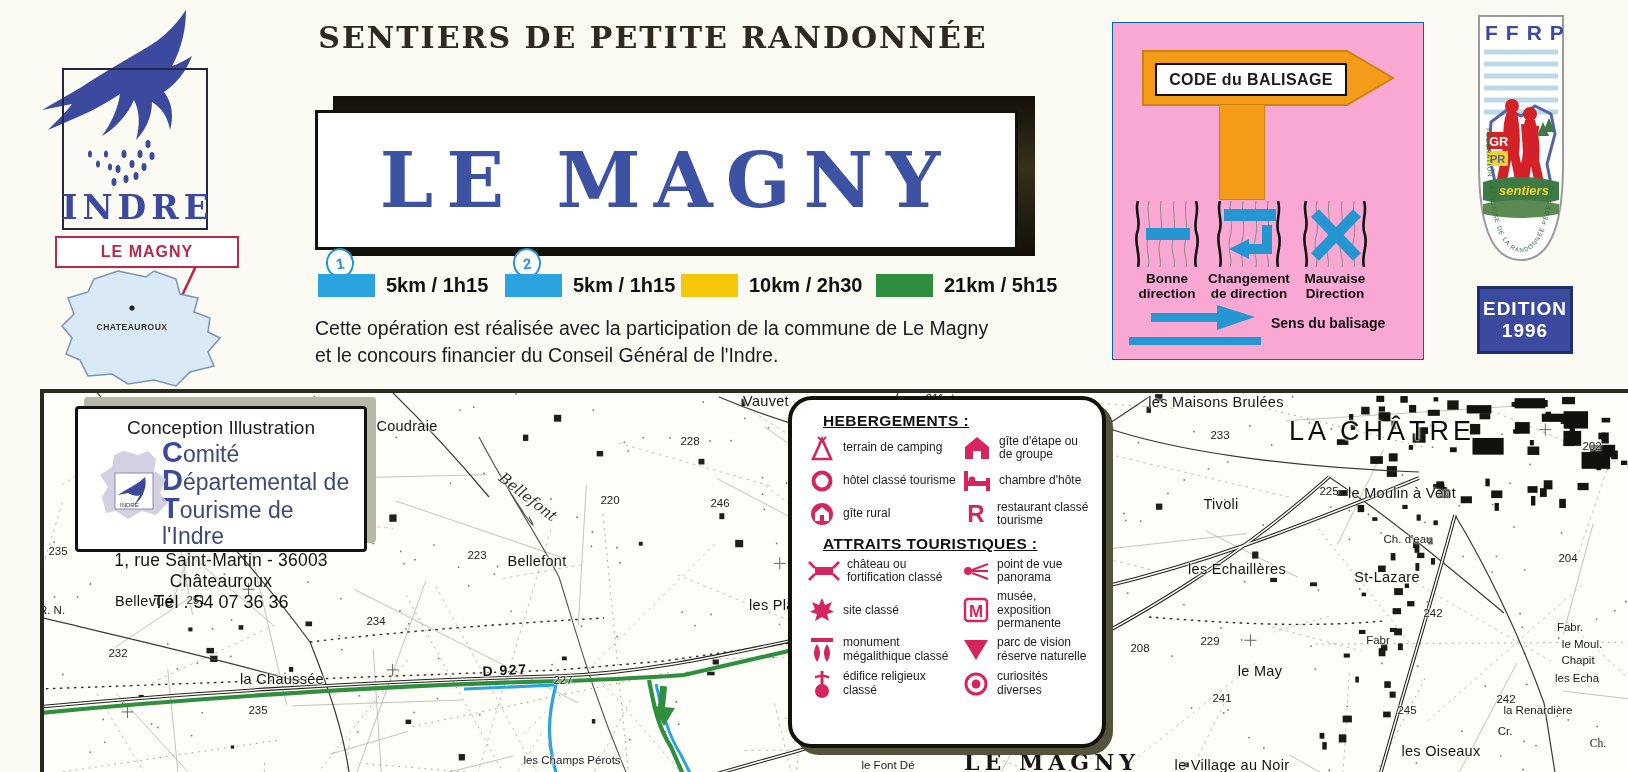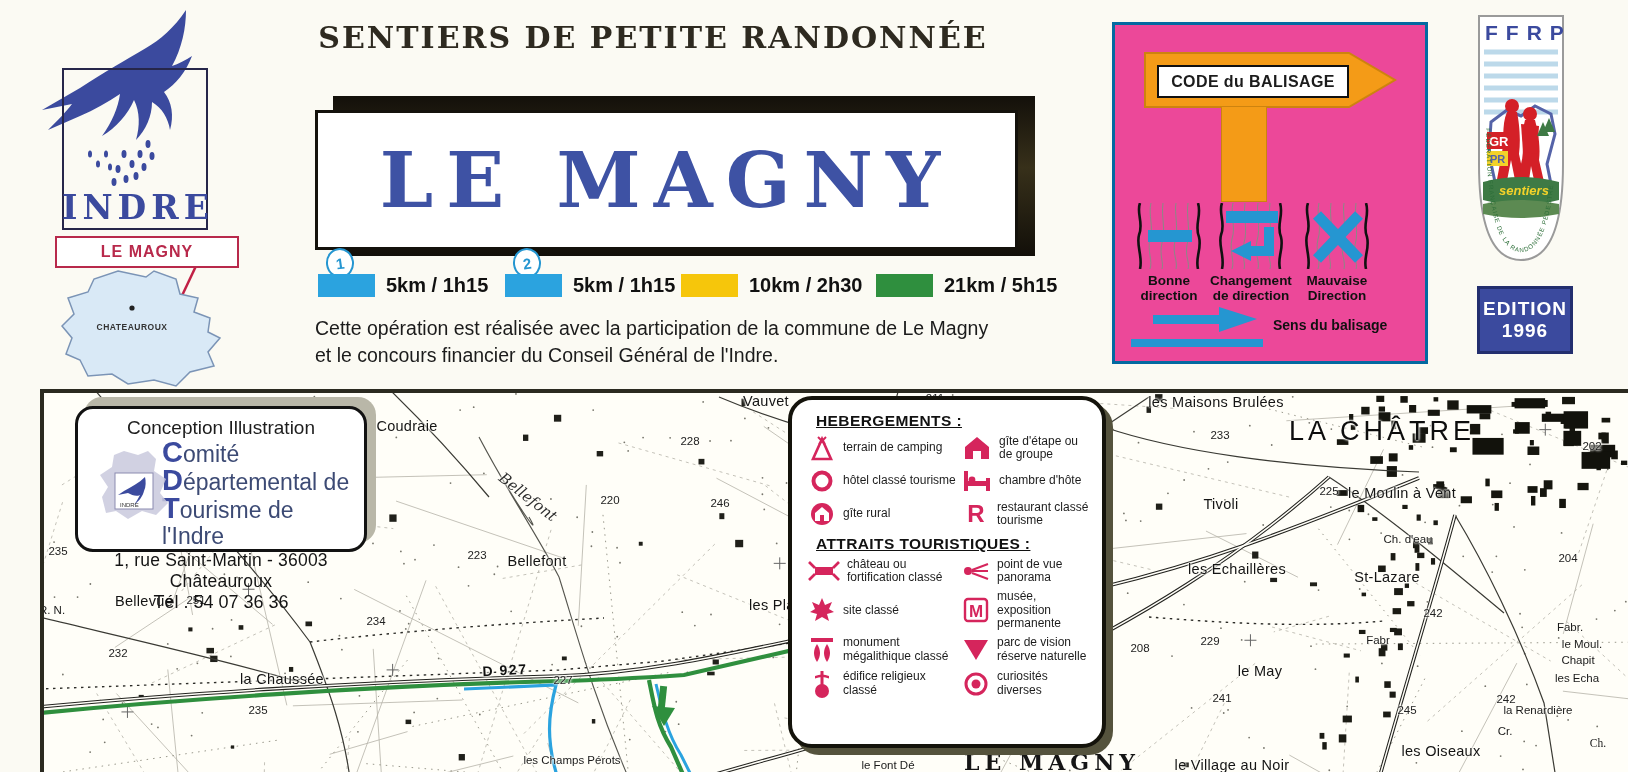--- a/index.html
+++ b/index.html
@@ -31,21 +31,21 @@
 
   .tl-item{position:absolute;top:252px;height:50px}
   .tl-circle{position:absolute;width:24px;height:26px;border:2px solid #2596d1;border-radius:50%;
              background:#fff;display:flex;align-items:center;justify-content:center;
              font-size:15px;font-weight:700;color:#2596d1;transform:rotate(-8deg)}
   .tl-swatch{position:absolute;top:22px;width:57px;height:23px}
   .tl-label{position:absolute;top:22px;font-size:20px;font-weight:700;color:#111;white-space:nowrap}
   #note{left:315px;top:315px;width:745px;font-size:19.5px;line-height:27px;color:#1b1b1b}
 
   
-  #balisage{left:1112px;top:22px;width:310px;height:336px;background:#ec4899;border:3px solid #0369a1}
+  #balisage{left:1112px;top:22px;width:310px;height:336px;background:#f9a8d4;border:1px solid #0369a1}
   #bal-arrow{left:28px;top:26px;width:256px;height:58px}
   #bal-label{left:42px;top:40px;width:188px;height:29px;background:#fff;border:2px solid #101010;
              display:flex;align-items:center;justify-content:center;font-weight:700;font-size:16px;letter-spacing:.4px}
   #bal-stem{left:106px;top:82px;width:44px;height:94px;background:#f49b17;border:1px solid #cd830f;border-top:none}
   .bark-panel{position:absolute;top:178px;width:72px;height:66px}
   .bark-cap{position:absolute;top:248px;width:100px;text-align:center;font-weight:700;font-size:13.5px;line-height:15px;color:#111}
   #bal-sens-svg{left:16px;top:282px;width:250px;height:44px}
   #bal-sens-label{left:158px;top:292px;font-weight:700;font-size:14px;color:#111;white-space:nowrap}
 
   
@@ -63,34 +63,34 @@
       text-shadow:0 0 3px #fffef8,0 0 3px #fffef8,0 0 2px #fffef8}
   .ml-pl{font-size:14.5px;color:#141414;letter-spacing:.3px}
   .ml-sm{font-size:11.5px;color:#1a1a1a}
   .ml-city{font-size:27px;font-weight:500;letter-spacing:4px;color:#0d0d0d}
   .ml-town{font-family:"DejaVu Serif",serif;font-size:22px;font-weight:700;letter-spacing:5px;color:#151515}
   .ml-stream{font-family:"DejaVu Serif",serif;font-style:italic;font-size:15px;color:#2e2e2e}
   .ml-road{font-size:14px;font-weight:600;letter-spacing:1.5px;color:#111}
   .ml-ht{font-size:11.5px;color:#222}
 
   
-  #credit{left:75px;top:406px;width:292px;height:146px;background:#fff;border:3px solid #121212;border-radius:18px;
+  #credit{left:75px;top:406px;width:292px;height:146px;background:#fff;border:3px solid #121212;border-radius:4px;
           box-shadow:9px -9px 0 #b9b7a8;z-index:5;padding:8px 6px 6px 6px;box-sizing:border-box;text-align:center}
   #credit-l1{font-size:19px;color:#1d1d1d}
   #credit-logo{position:absolute;left:20px;top:40px;width:72px;height:82px}
   #credit-org{margin-left:78px;text-align:left;font-size:23px;line-height:26px;color:#3c4a74;
               font-family:"Liberation Sans",sans-serif}
   #credit-org b{font-size:29px;color:#3b4a9e;font-weight:700}
   #credit-addr{font-size:17.5px;color:#141414;margin-top:1px;letter-spacing:.2px}
   #credit-tel{font-size:18px;color:#141414}
 
   
   #legend{left:788px;top:396px;width:318px;height:352px;background:#fff;border:4px solid #14130b;border-radius:24px;
           box-shadow:7px 7px 0 #55533d;z-index:5;padding:10px 10px 8px 16px;box-sizing:border-box}
-  .lg-title{font-weight:700;font-size:15.5px;letter-spacing:.4px;color:#111;text-decoration:underline;margin:2px 0 4px 8px}
+  .lg-title{font-weight:700;font-size:15.5px;letter-spacing:.4px;color:#111;text-decoration:underline;margin:2px 0 4px 15px}
   .lg-grid{display:grid;grid-template-columns:150px 1fr;column-gap:4px;row-gap:5px}
   .lg-item{display:flex;align-items:center;gap:7px;min-height:28px}
   .lg-ico{flex:0 0 28px;display:flex;align-items:center;justify-content:center}
   .lg-lab{font-size:12px;line-height:13.5px;color:#1c1c1c}
   .pink{color:#d5255c}
 
   svg{display:block}
 </style>
 </head>
 <body>

